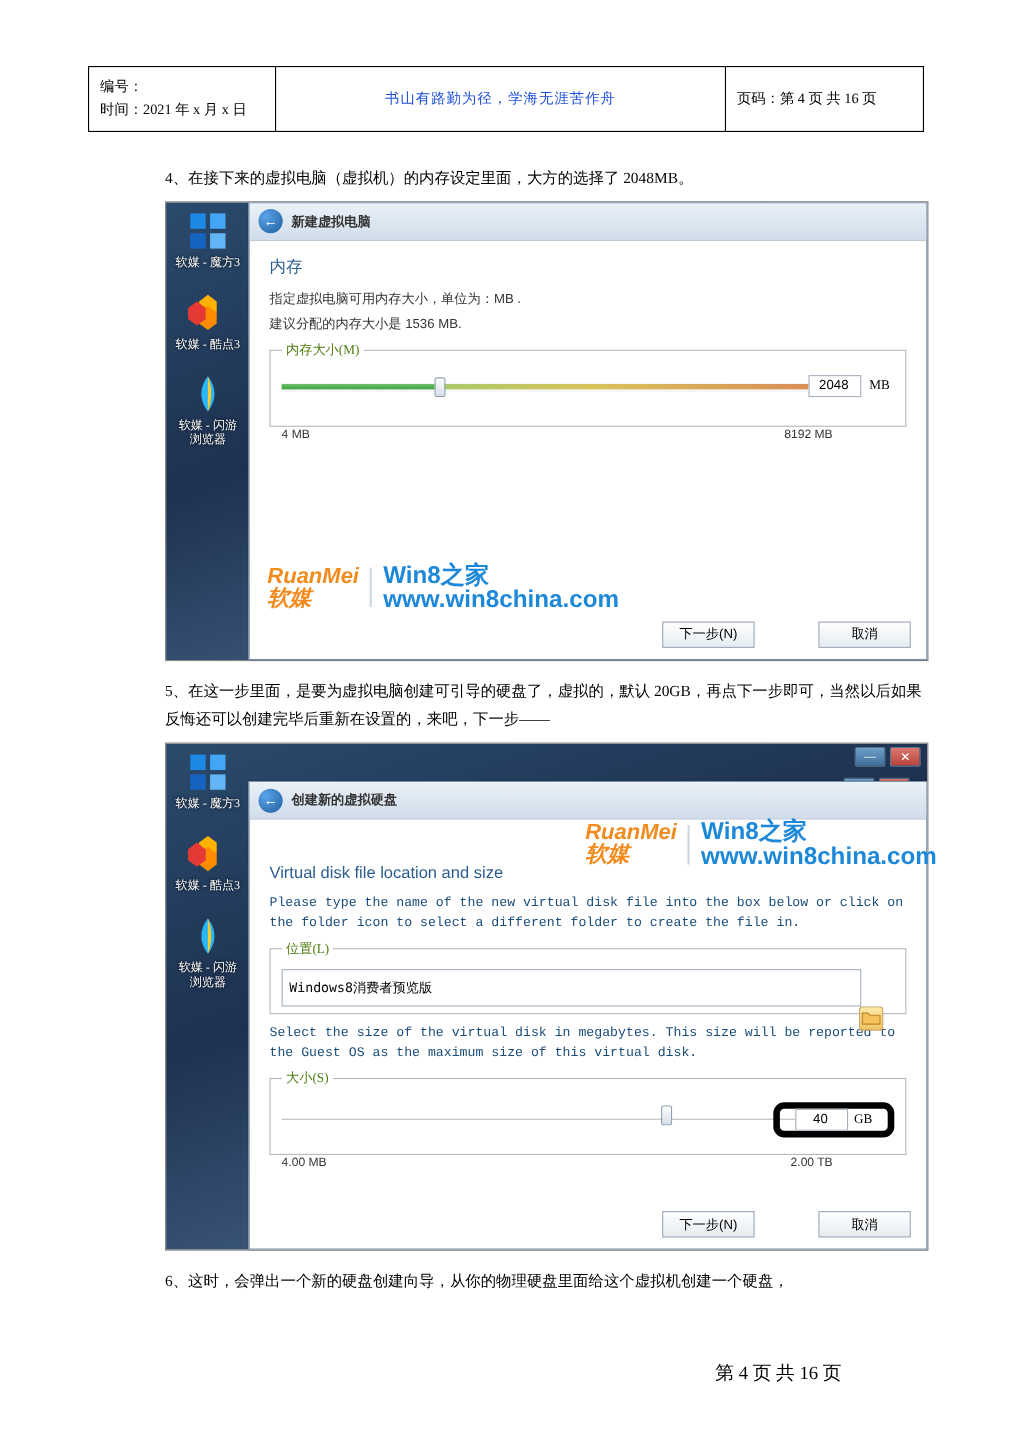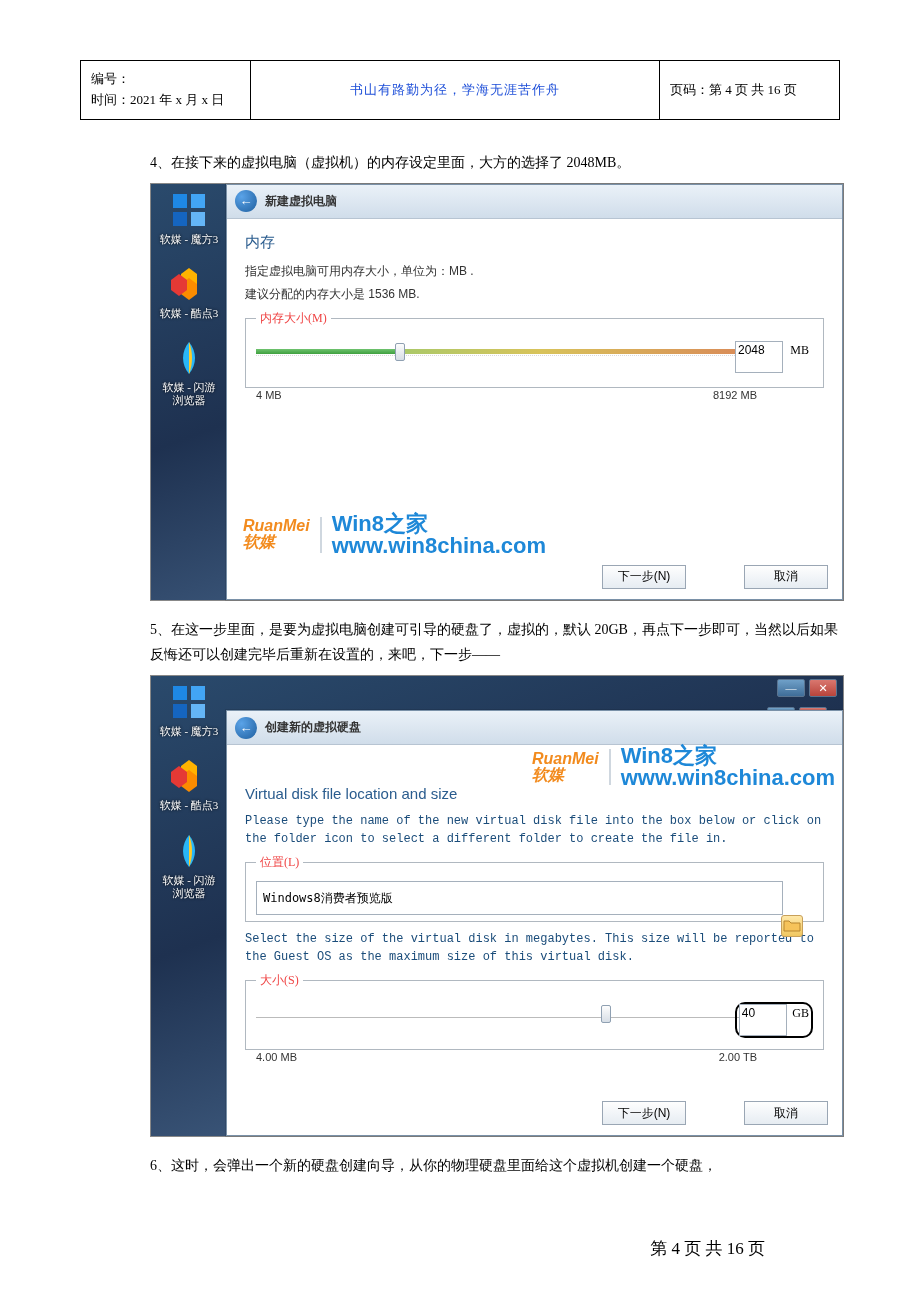--- a/index.html
+++ b/index.html
@@ -136,21 +136,21 @@
 
   fieldset.fs {
     margin: 6px 18px 4px 18px;
     border: 1px solid #b0b8c0;
     padding: 10px 10px 6px 10px;
     position: relative;
   }
   fieldset.fs legend {
     font-size: 12px;
     padding: 0 4px;
-    color: #ef4444;
+    color: #4d7c0f;
   }
 
   
   .slider-row {
     position: relative;
     height: 24px;
     margin-top: 4px;
   }
   .track-green {
     position: absolute;
@@ -173,22 +173,22 @@
   .slider-ticks {
     position: absolute;
     left:0; right:56px; top:14px;
     border-bottom: 1px dotted rgba(0,0,0,.15);
     height:0;
   }
   .val-box {
     position:absolute;
     right:30px; top:0;
     border:1px solid #a5b0bc;
-    height:32px; width:48px;
-    text-align:left;
+    height:20px; width:48px;
+    text-align:center;
     padding: 1px 4px 0 2px;
     font-size:12px;
     font-family:"Tahoma",sans-serif;
     background:#fff;
   }
   .unit-label {
     position:absolute;
     right:4px; top:2px;
     font-size:12px;
   }
@@ -233,21 +233,21 @@
     display: flex;
     align-items: center;
     gap: 10px;
   }
   .wm1 { left: 16px; bottom: 42px; }
   .wm2 { left: 305px; top: 34px; }
   .wm-ruan {
     font-family: Arial, sans-serif;
     font-style: italic;
     font-weight: bold;
-    font-size: 16px;
+    font-size: 20px;
     color: #f28b1e;
     line-height:1;
   }
   .wm-sep { width:2px; height:36px; background:#cfd7df; }
   .wm-win8 {
     font-family: Arial, sans-serif;
     font-weight: bold;
     font-size: 22px;
     color: #1e88d8;
     line-height:1;
@@ -265,23 +265,23 @@
     border: 1px solid #9aa6b4;
     background: linear-gradient(#fefefe,#e6ecf2);
     font-size: 12px;
     font-family: "Microsoft YaHei","SimSun",sans-serif;
     display:flex;align-items:center;justify-content:center;
     cursor: pointer;
     margin-left: 48px;
   }
 
   .red-ring {
-    border: 2px solid #000000;
+    border: 6px solid #000000;
     border-radius: 10px;
-    padding: 0 2px;
+    padding: 0 14px;
   }
 
   .footer-pg {
     position: absolute;
     bottom: 42px;
     right: 155px;
     font-size: 17px;
   }
 </style>
 </head>

